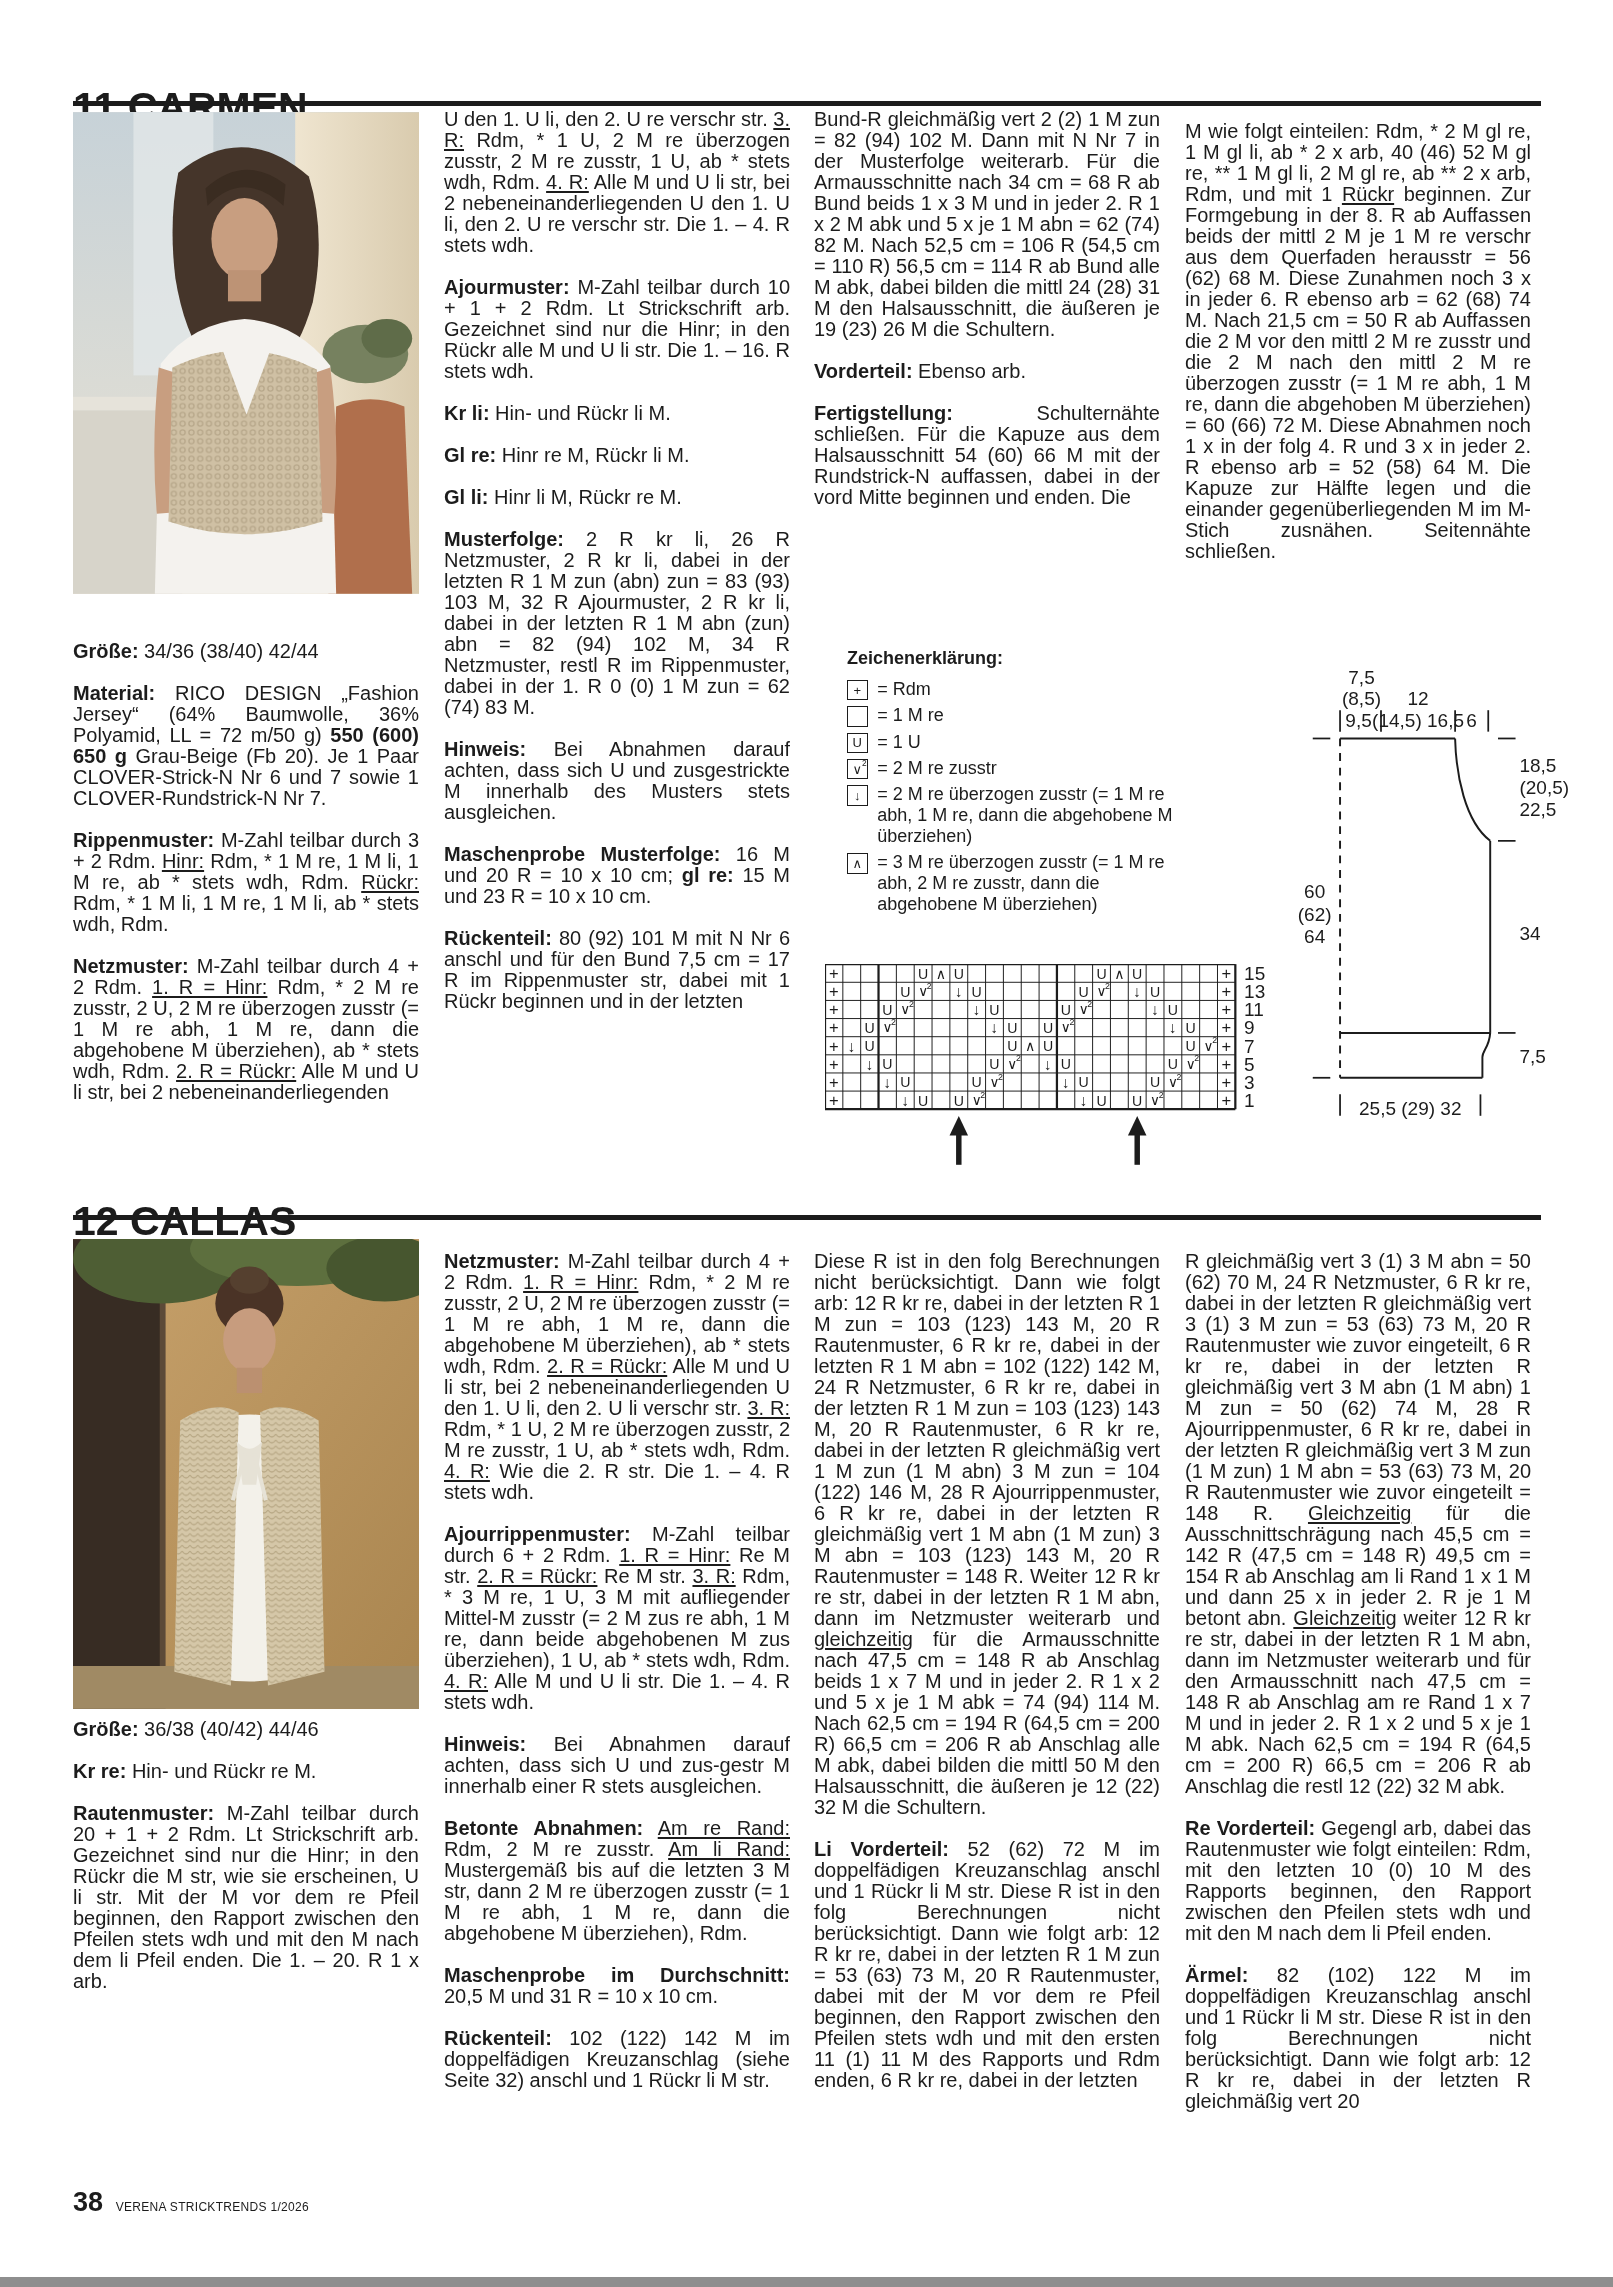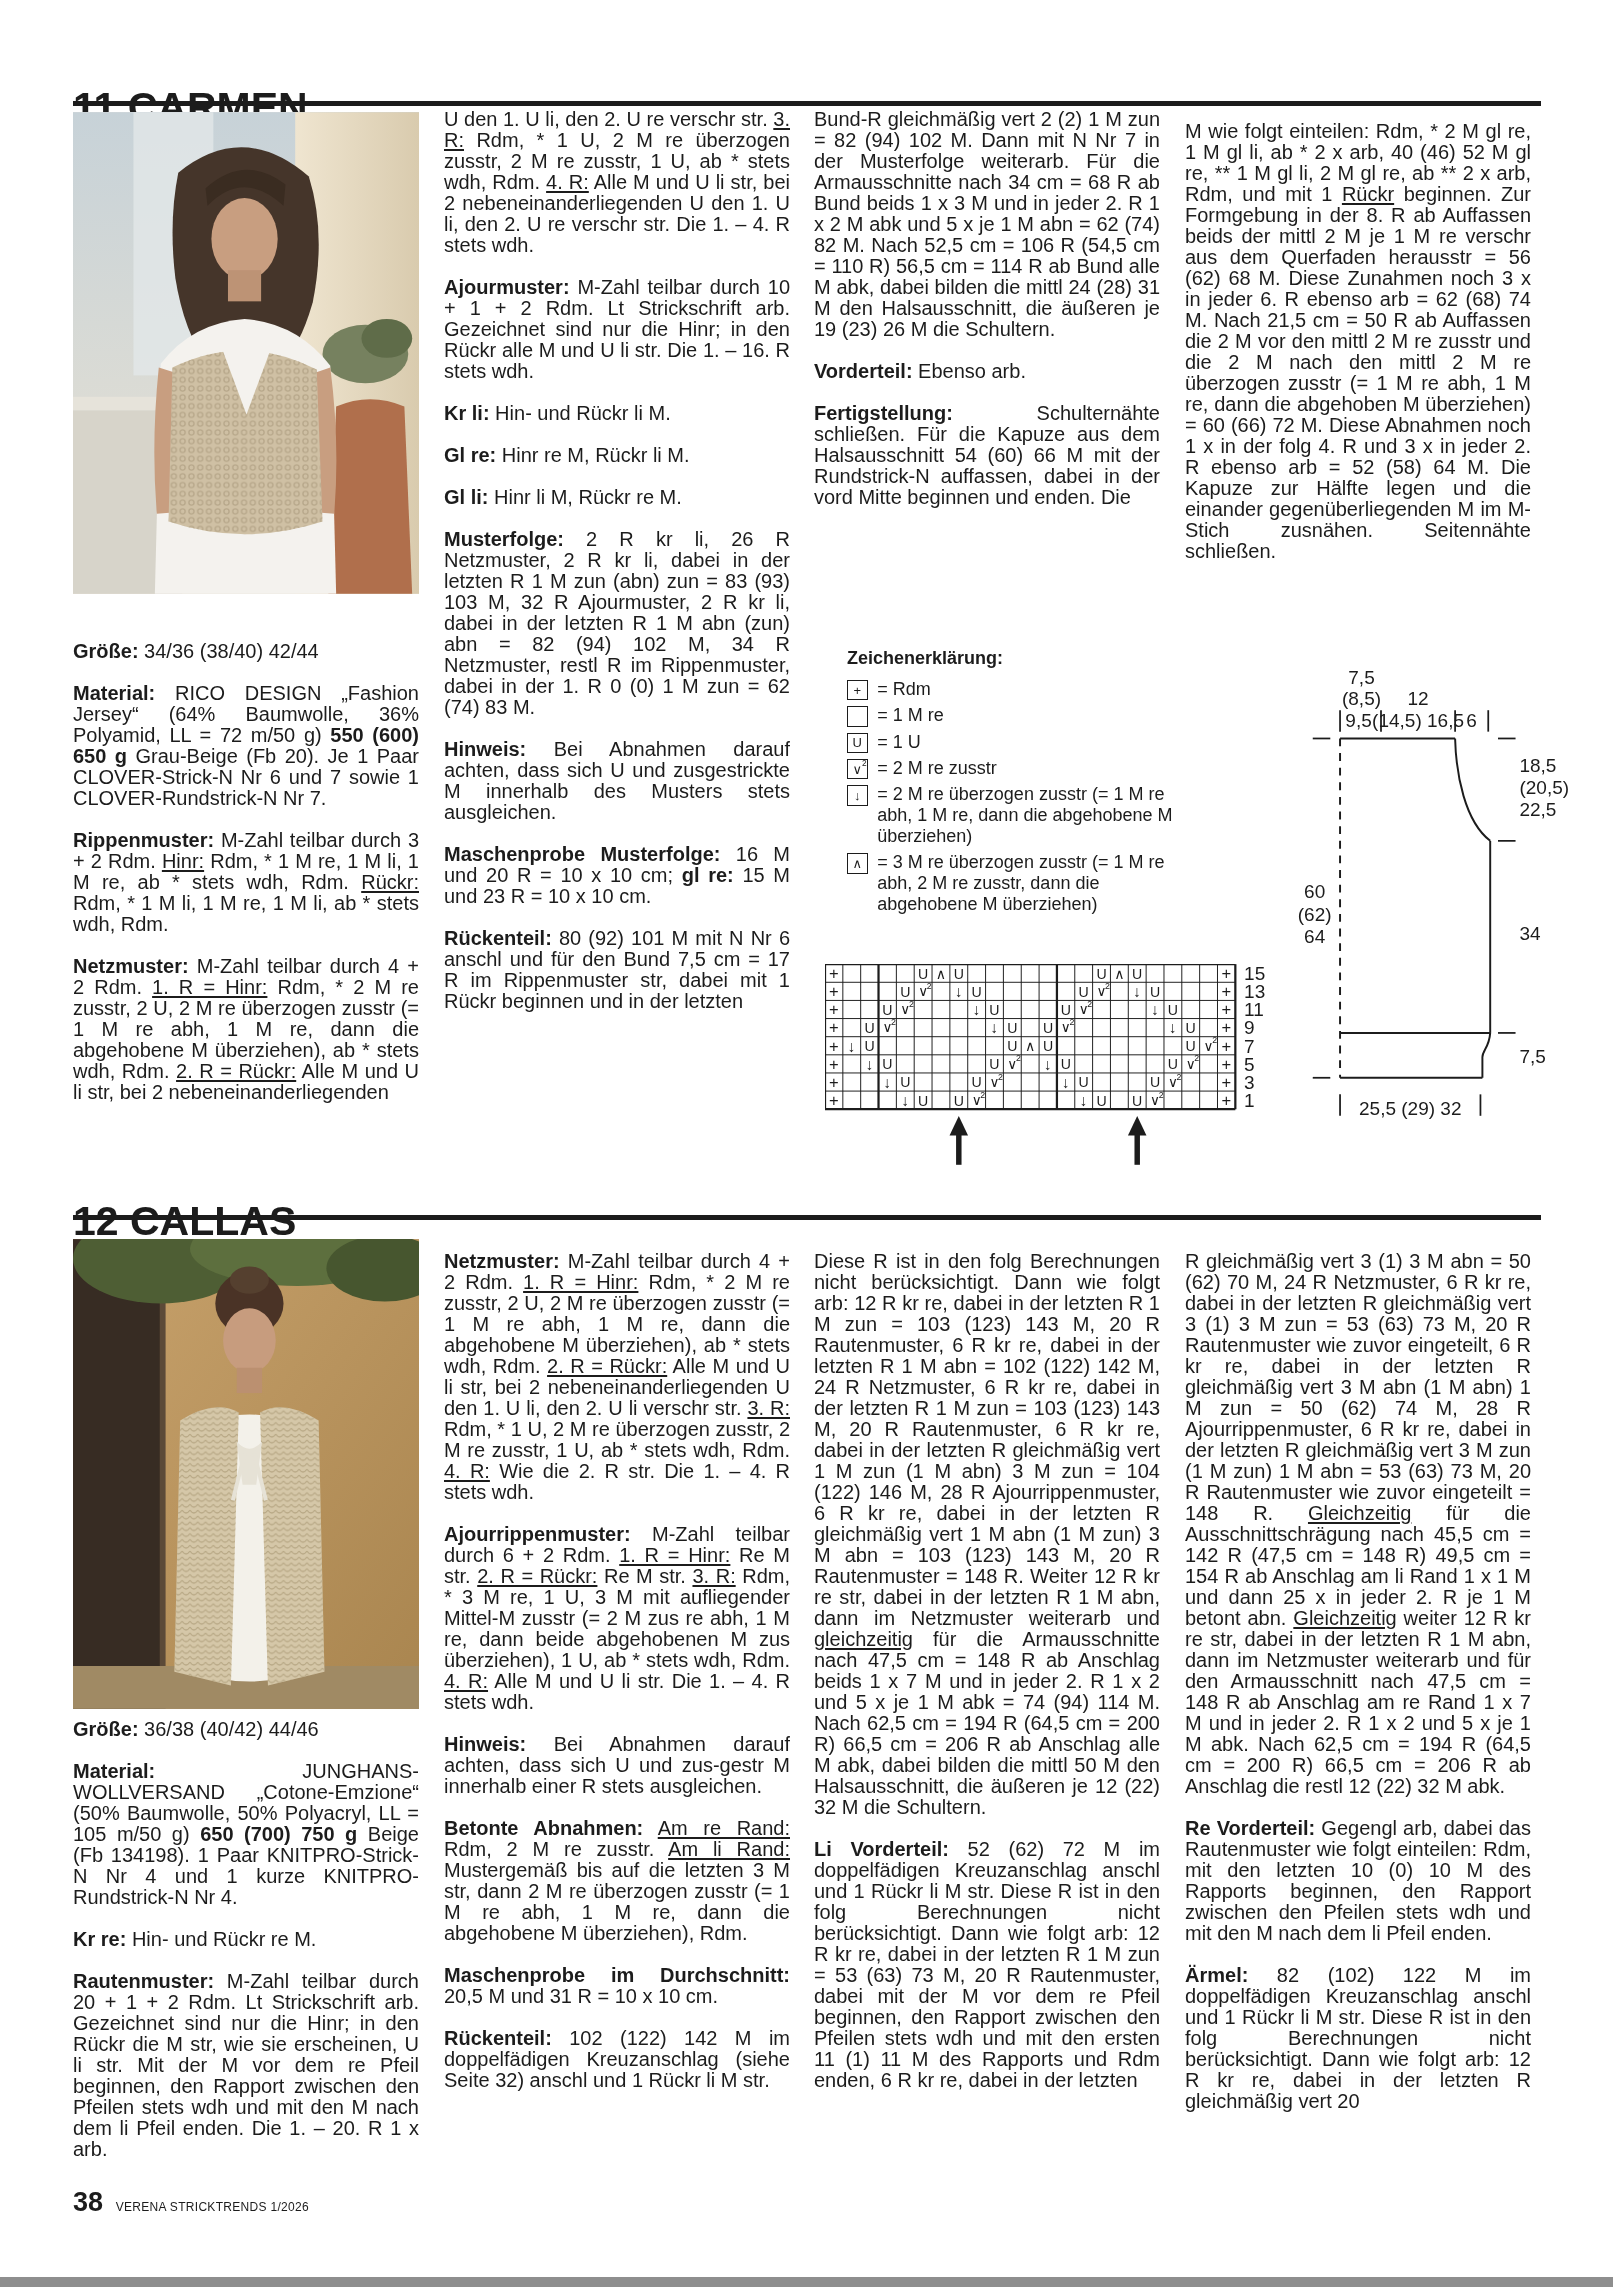--- a/index.html
+++ b/index.html
@@ -338,21 +338,20 @@
       <path d="M252,186 Q216,164 192,178 L200,458 L258,444 Z" fill="#d5c7a8"></path>
       <path d="M252,186 Q216,164 192,178 L200,458 L258,444 Z" fill="url(#knit2)" opacity="0.9"></path>
       <path d="M168,208 Q181,222 194,208 L188,252 L174,252 Z" fill="#e6e2d6"></path>
       <line x1="176" y1="220" x2="164" y2="268" stroke="#e6e2d6" stroke-width="4"></line>
       <line x1="186" y1="220" x2="198" y2="268" stroke="#e6e2d6" stroke-width="4"></line>
     </svg>
   </div>
 
   <div class="col" style="left:73px;top:1719px;height:470px;">
       <p class="para"><span class="rb">Größe:</span><span> 36/38 (40/42) 44/46</span></p>
-      <p class="para"><span class="rb">Material:</span><span> JUNGHANS-WOLLVERSAND „Cotone-Emzione“ (50% Baumwolle, 50% Polyacryl, LL = 105 m/50 g) </span><span class="rb">650 (700) 750 g</span><span> Beige (Fb 134198). 1 Paar KNITPRO-Strick-N Nr 4 und 1 kurze KNITPRO-Rundstrick-N Nr 4.</span></p>
       <p class="para"><span class="rb">Kr re:</span><span> Hin- und Rückr re M.</span></p>
       <p class="para"><span class="rb">Rautenmuster:</span><span> M-Zahl teilbar durch 20 + 1 + 2 Rdm. Lt Strickschrift arb. Gezeichnet sind nur die Hinr; in den Rückr die M str, wie sie erscheinen, U li str. Mit der M vor dem re Pfeil beginnen, den Rapport zwischen den Pfeilen stets wdh und mit den M nach dem li Pfeil enden. Die 1. – 20. R 1 x arb.</span></p>
     </div>
   <div class="col" style="left:444px;top:1251px;height:1022px;">
       <p class="para"><span class="rb">Netzmuster:</span><span> M-Zahl teilbar durch 4 + 2 Rdm. </span><span class="ru">1. R = Hinr:</span><span> Rdm, * 2 M re zusstr, 2 U, 2 M re überzogen zusstr (= 1 M re abh, 1 M re, dann die abgehobene M überziehen), ab * stets wdh, Rdm. </span><span class="ru">2. R = Rückr:</span><span> Alle M und U li str, bei 2 nebeneinanderliegenden U den 1. U li, den 2. U li verschr str. </span><span class="ru">3. R:</span><span> Rdm, * 1 U, 2 M re überzogen zusstr, 2 M re zusstr, 1 U, ab * stets wdh, Rdm. </span><span class="ru">4. R:</span><span> Wie die 2. R str. Die 1. – 4. R stets wdh.</span></p>
       <p class="para"><span class="rb">Ajourrippenmuster:</span><span> M-Zahl teilbar durch 6 + 2 Rdm. </span><span class="ru">1. R = Hinr:</span><span> Re M str. </span><span class="ru">2. R = Rückr:</span><span> Re M str. </span><span class="ru">3. R:</span><span> Rdm, * 3 M re, 1 U, 3 M mit aufliegender Mittel-M zusstr (= 2 M zus re abh, 1 M re, dann beide abgehobenen M zus überziehen), 1 U, ab * stets wdh, Rdm. </span><span class="ru">4. R:</span><span> Alle M und U li str. Die 1. – 4. R stets wdh.</span></p>
       <p class="para"><span class="rb">Hinweis:</span><span> Bei Abnahmen darauf achten, dass sich U und zus-gestr M innerhalb einer R stets ausgleichen.</span></p>
       <p class="para"><span class="rb">Betonte Abnahmen:</span><span> </span><span class="ru">Am re Rand:</span><span> Rdm, 2 M re zusstr. </span><span class="ru">Am li Rand:</span><span> Mustergemäß bis auf die letzten 3 M str, dann 2 M re überzogen zusstr (= 1 M re abh, 1 M re, dann die abgehobene M überziehen), Rdm.</span></p>
       <p class="para"><span class="rb">Maschenprobe im Durchschnitt:</span><span> 20,5 M und 31 R = 10 x 10 cm.</span></p>
       <p class="para"><span class="rb">Rückenteil:</span><span> 102 (122) 142 M im doppelfädigen Kreuzanschlag (siehe Seite 32) anschl und 1 Rückr li M str.</span></p>

